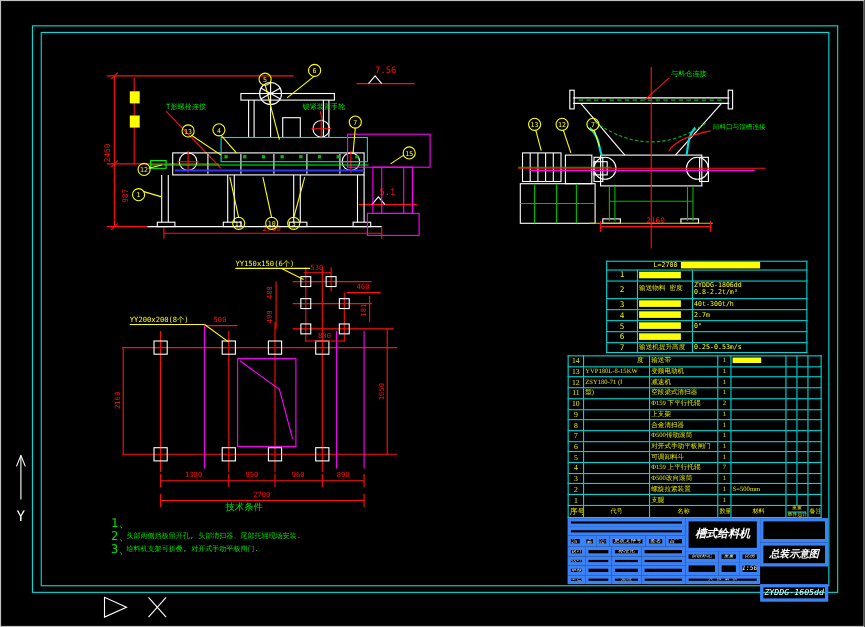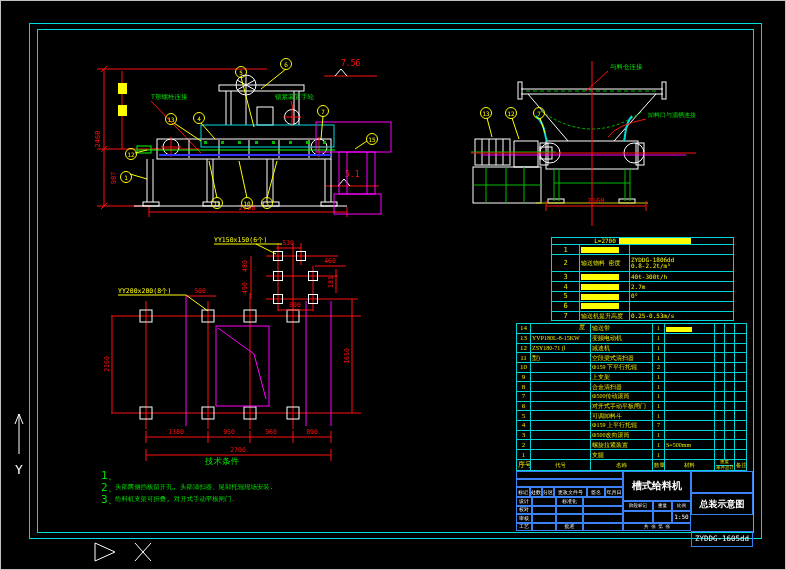--- a/index.html
+++ b/index.html
@@ -23,23 +23,23 @@
   .parts{left:515px;top:322px;width:231px;height:148px;font-family:Liberation Serif, serif;}
   .parts td:nth-child(1){text-align:center;font-size:7px;}
   .parts td:nth-child(4){text-align:center;}
   .parts .hl{width:26px;height:5px;}
   .phead td{font-size:5.5px;text-align:center;color:#e8e800;}
   .wcell{font-size:4.5px;line-height:4.5px;text-align:center;color:#e8e800;}
   .wsub{display:flex;justify-content:space-around;border-top:1px solid #00d4d4;}
 
   
   .tblock{left:515px;top:470px;width:237px;height:60px;}
-  .tblock .cell{position:absolute;border:1px solid #3b82f6;box-sizing:border-box;color:#fff;
+  .tblock .cell{position:absolute;border:3px solid #3b82f6;box-sizing:border-box;color:#fff;
                 font-size:5px;line-height:1;display:flex;align-items:center;justify-content:center;
-                overflow:hidden;}
+                overflow:hidden;font-style:italic;}
   .green-big{color:#00ff00;font-weight:bold;}
 
   
   .notes{left:100px;top:455px;width:338px;color:#00e000;}
   .notes .tn-title{margin-left:104px;font-size:8.5px;margin-bottom:2px;}
   .notes .tn-item{display:flex;align-items:flex-start;margin-bottom:1px;}
   .notes .tn-num{font-size:11px;line-height:11px;width:14px;flex:none;}
   .notes .tn-txt{font-size:6.4px;line-height:10px;}
 
   .ylabel{color:#e8e800;font-size:6px;}

